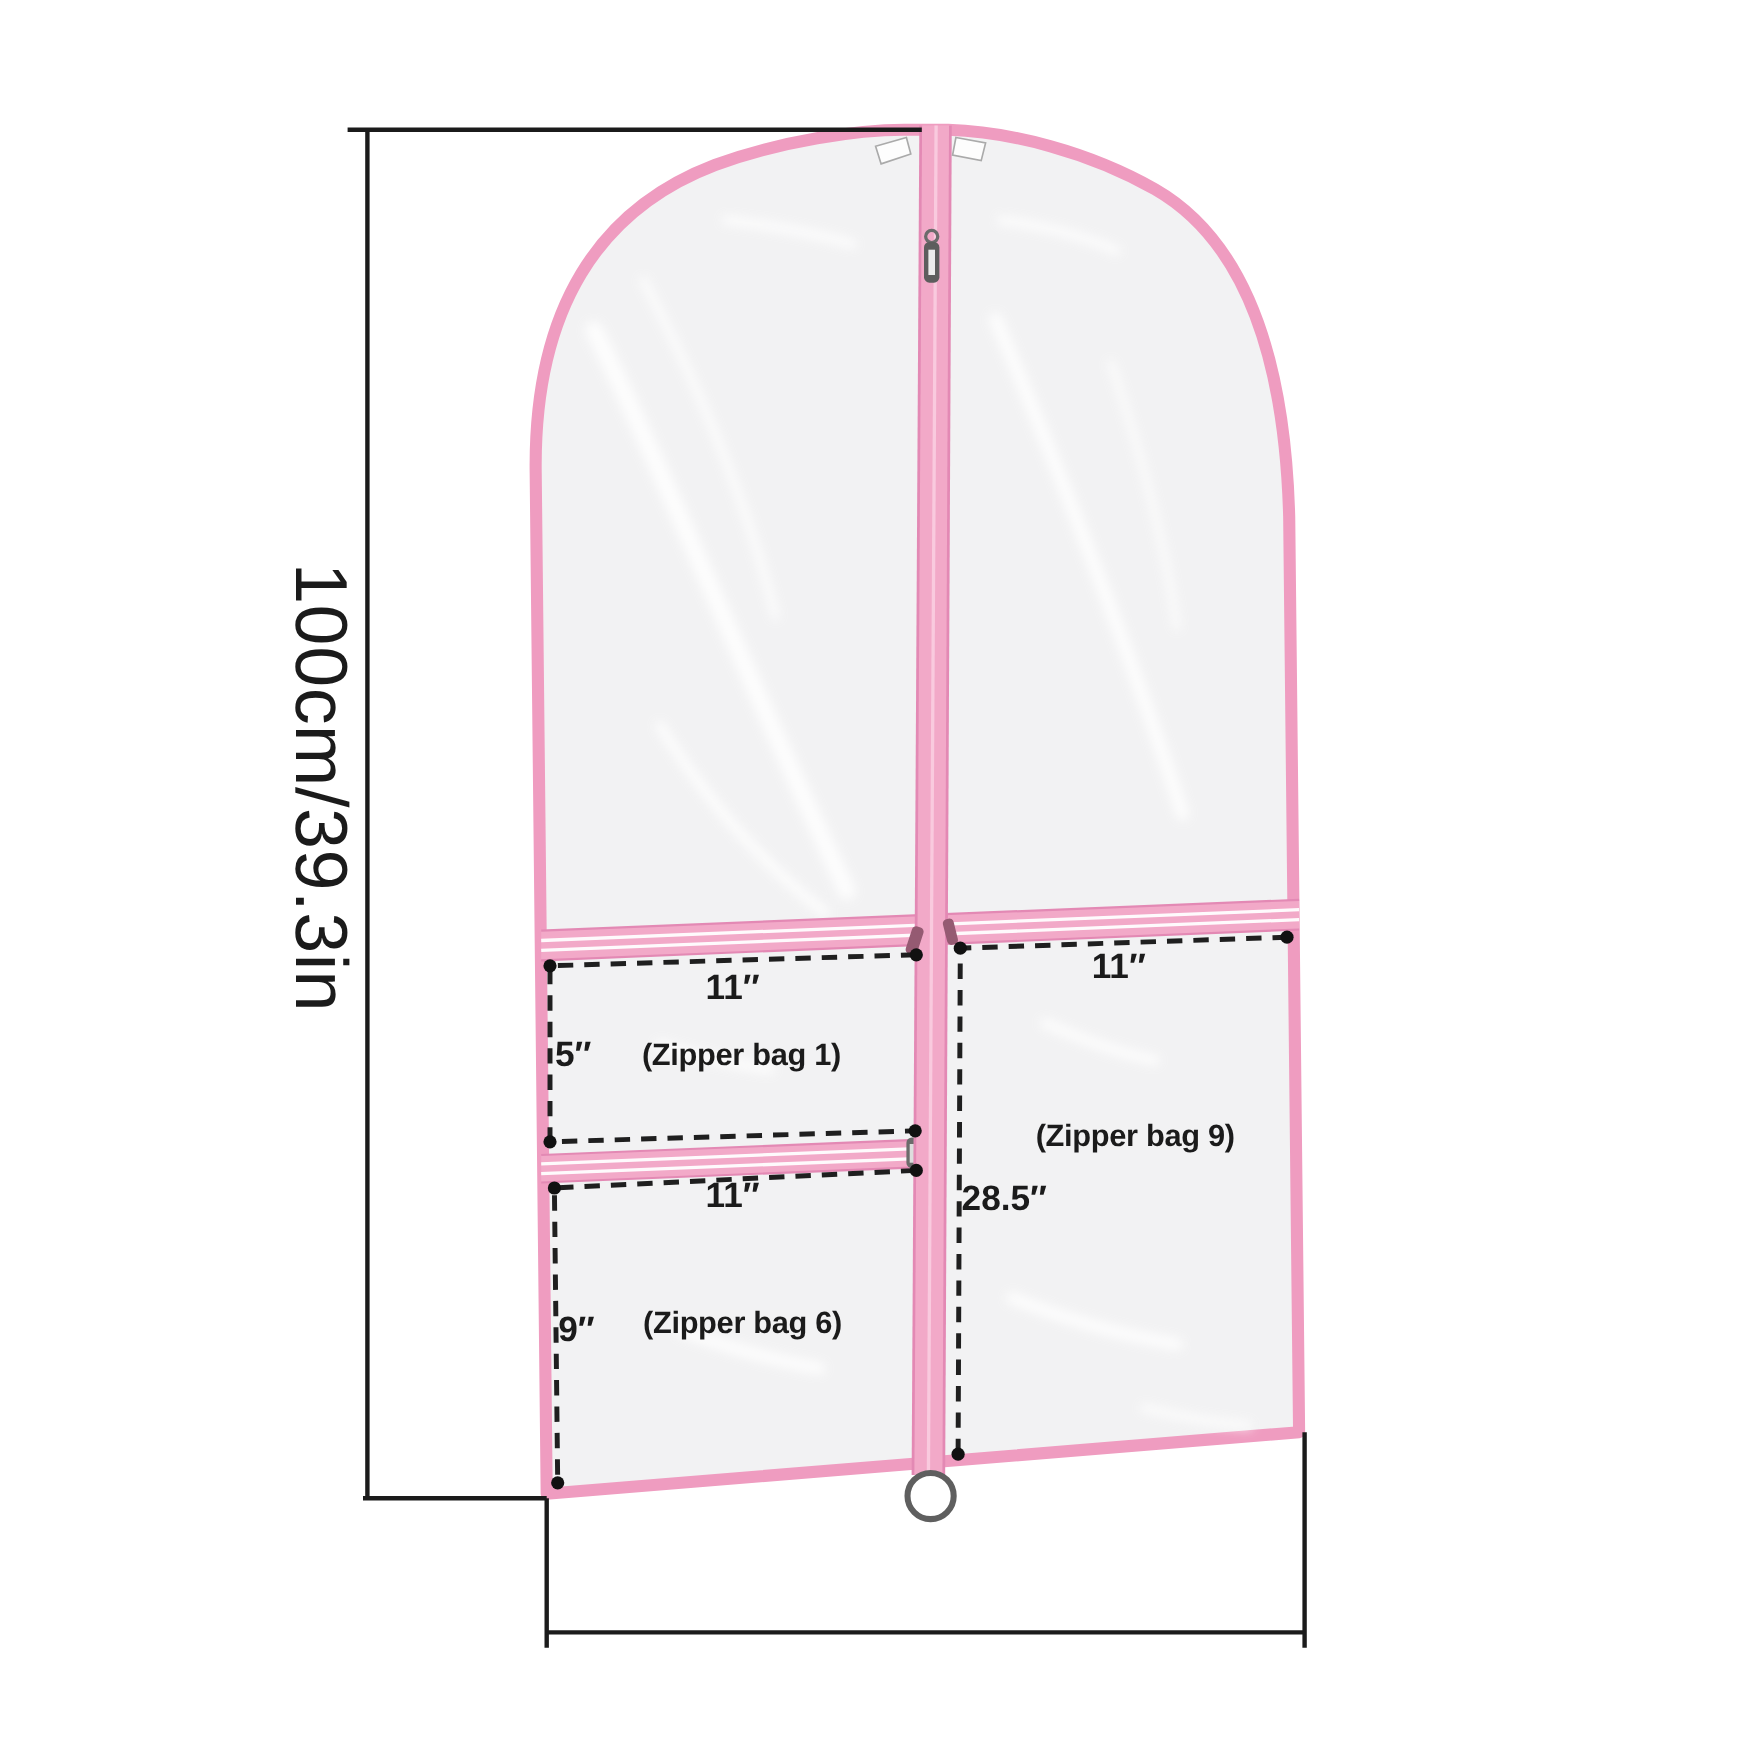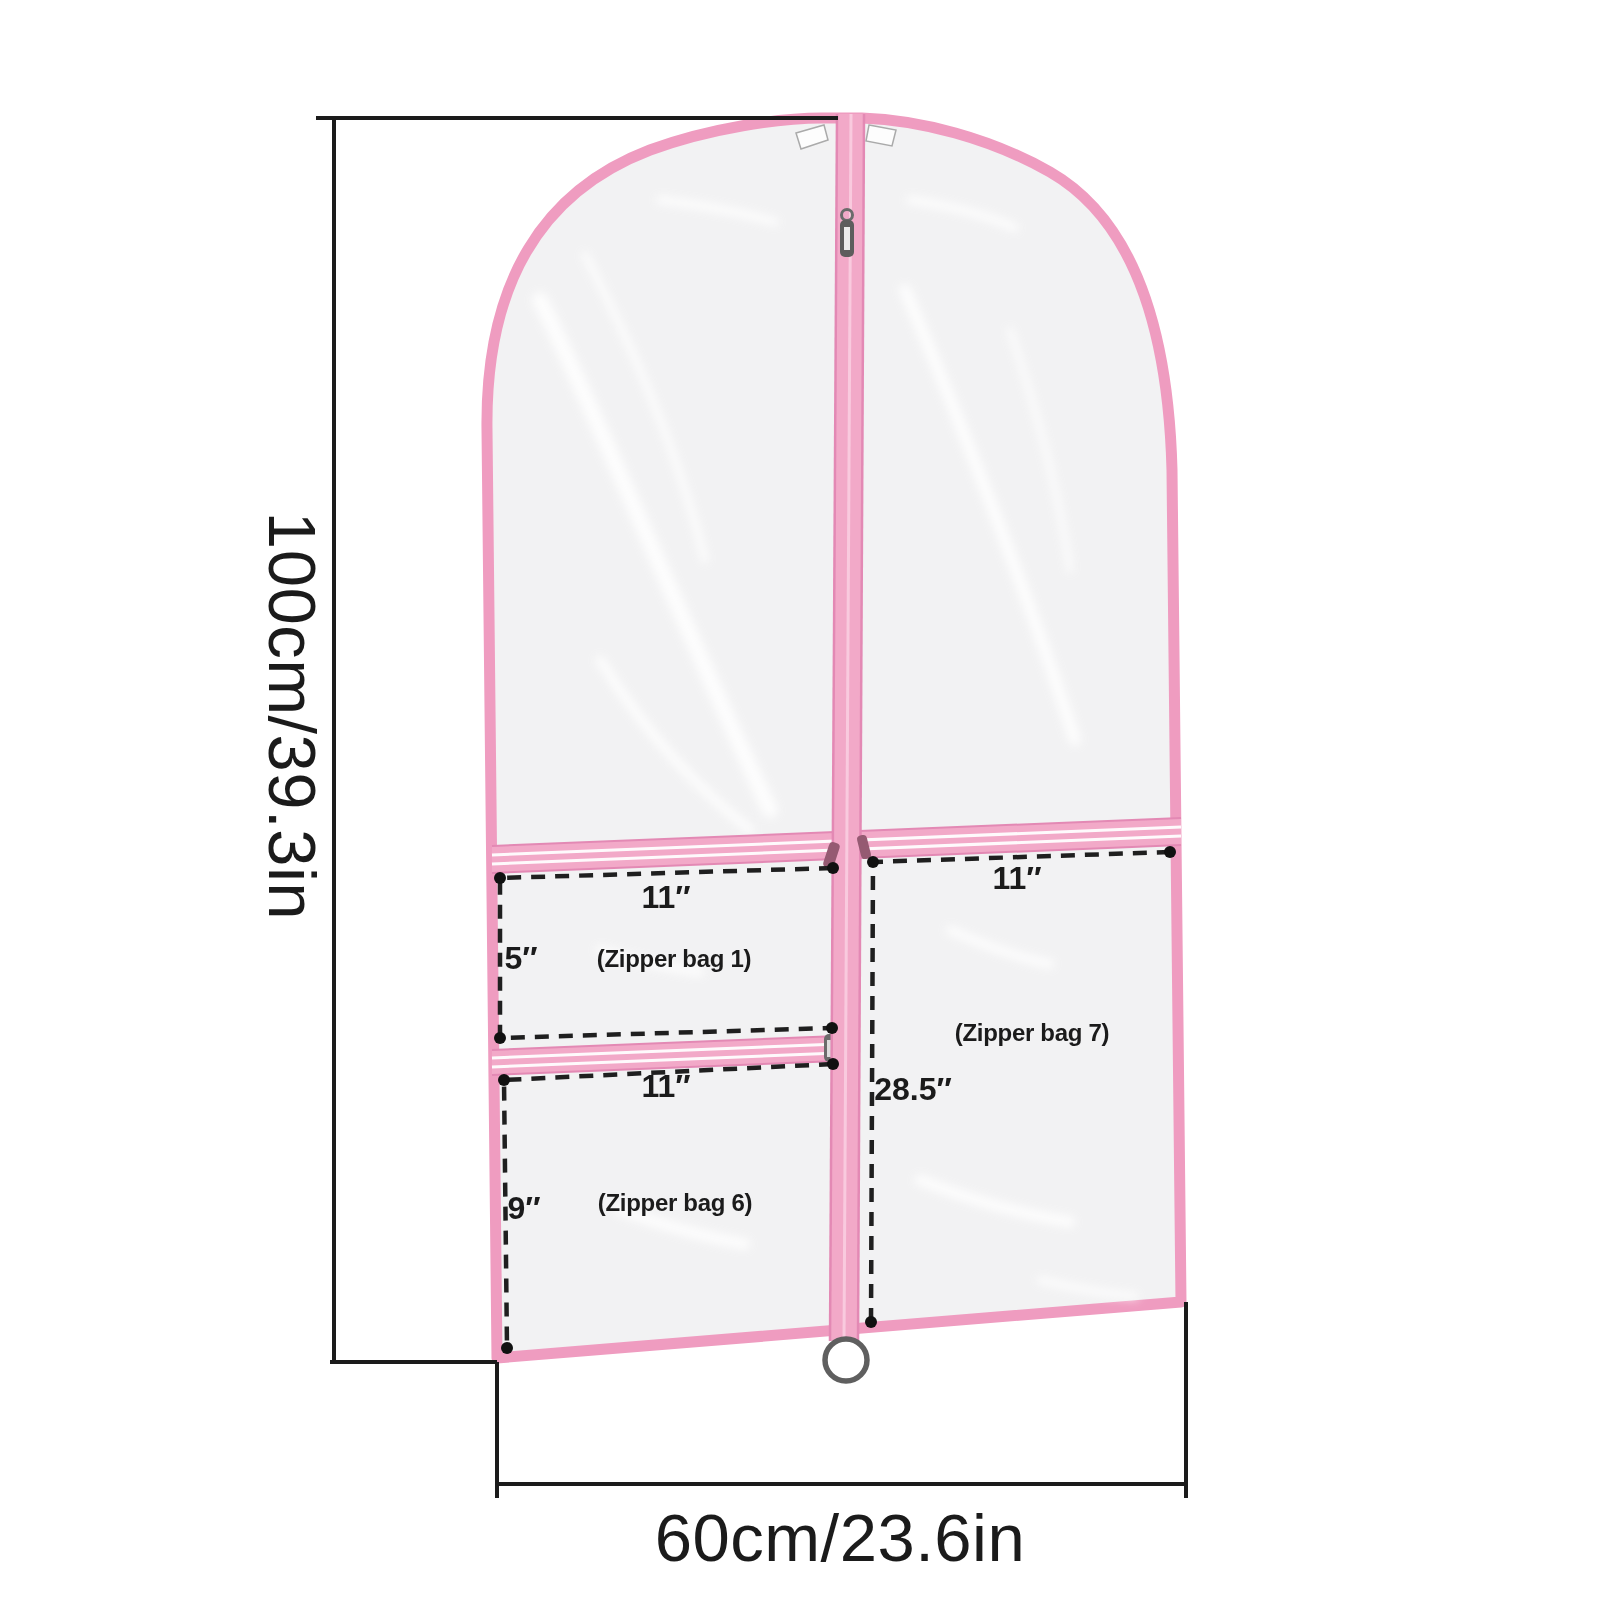--- a/index.html
+++ b/index.html
@@ -5,21 +5,21 @@
   html,body{margin:0;padding:0;background:#ffffff;}
   .stage{
     position:relative;width:1600px;height:1600px;background:#ffffff;overflow:hidden;
     font-family:"Liberation Sans", sans-serif;color:#1b1b1b;
   }
   .stage svg{position:absolute;left:0;top:0;}
   .label{position:absolute;transform:translate(-50%,-50%);white-space:nowrap;line-height:1;color:#1b1b1b;}
   .label.rot{transform:translate(-50%,-50%) rotate(90deg);}
   .dim{font-size:67px;font-weight:400;letter-spacing:0.5px;}
   .meas{font-size:32px;font-weight:700;}
-  .pname{font-size:24px;font-weight:700;letter-spacing:-0.3px;}
+  .pname{font-size:28px;font-weight:700;letter-spacing:-0.3px;}
 </style>
 </head>
 <body>
 
 <div class="stage">
 
   <svg width="1600" height="1600" viewBox="0 0 1600 1600">
     <defs>
       <filter id="blurF" x="-30%" y="-30%" width="160%" height="160%">
         <feGaussianBlur stdDeviation="5"></feGaussianBlur>
@@ -125,27 +125,26 @@
       <line x1="316" y1="118" x2="838" y2="118"></line>
       <line x1="330" y1="1362" x2="497" y2="1362"></line>
       <line x1="497" y1="1362" x2="497" y2="1498"></line>
       <line x1="497" y1="1484" x2="1186" y2="1484"></line>
       <line x1="1186" y1="1302" x2="1186" y2="1498"></line>
     </g>
   </svg>
 
   <div class="label dim rot" style="left:292px;top:716px">100cm/39.3in</div>
 
-  <div class="label dim" style="left:840px;top:1537px">60cm/23.6in</div>
 
   <div class="label meas" style="left:666px;top:897px">11″</div>
   <div class="label meas" style="left:521px;top:958px">5″</div>
   <div class="label pname" style="left:674px;top:959px">(Zipper bag 1)</div>
 
   <div class="label meas" style="left:666px;top:1086px">11″</div>
   <div class="label meas" style="left:524px;top:1208px">9″</div>
   <div class="label pname" style="left:675px;top:1203px">(Zipper bag 6)</div>
 
   <div class="label meas" style="left:1017px;top:878px">11″</div>
-  <div class="label pname" style="left:1032px;top:1033px">(Zipper bag 7)</div>
+  <div class="label pname" style="left:1032px;top:1033px">(Zipper bag 9)</div>
   <div class="label meas" style="left:913px;top:1089px">28.5″</div>
 
 </div>
 
 </body></html>

